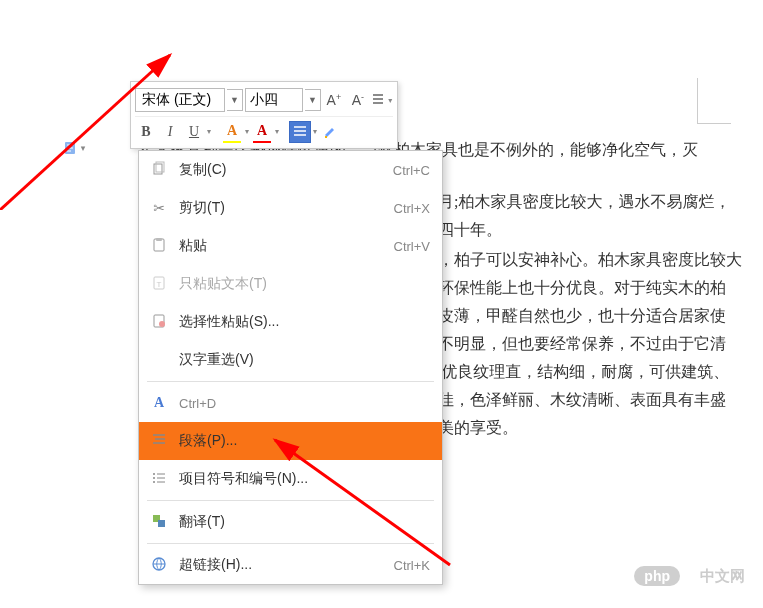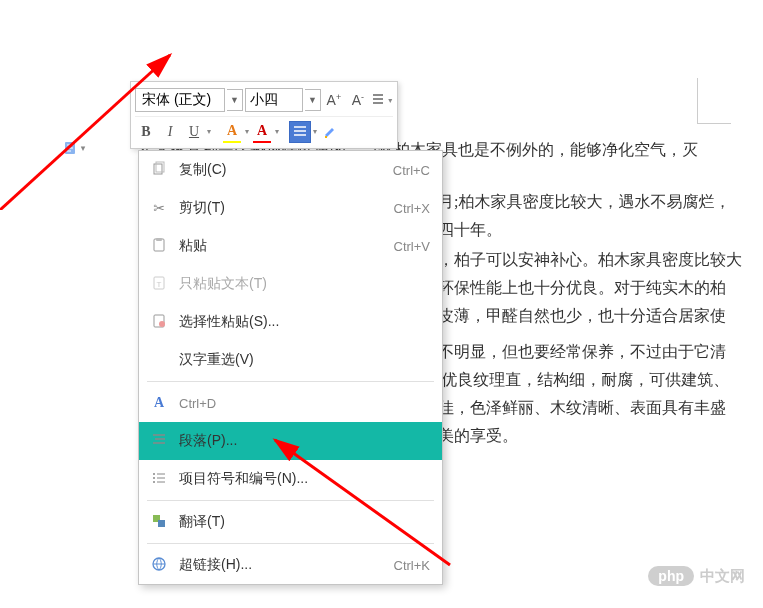--- a/index.html
+++ b/index.html
@@ -94,21 +94,21 @@
       z-index: 20;
       font-size: 14px;
     }
     .menu-item {
       display: flex;
       align-items: center;
       height: 38px;
       padding: 0 12px 0 0;
       cursor: pointer;
     }
-    .menu-item:hover, .menu-item.hover { background: #14b8a6; }
+    .menu-item:hover, .menu-item.hover { background: #f97316; }
     .menu-icon-col {
       width: 40px;
       display: flex;
       align-items: center;
       justify-content: center;
       color: #888;
       font-size: 14px;
     }
     .menu-label { flex: 1; color: #333; }
     .menu-label.disabled { color: #aaa; }
@@ -122,21 +122,21 @@
       pointer-events: none;
     }
     
     
     .watermark {
       position: absolute;
       bottom: 22px;
       right: 18px;
       display: flex;
       align-items: center;
-      gap: 6px;
+      gap: 20px;
       font-size: 15px;
       color: #ccc;
       font-weight: bold;
     }
     .php-badge {
       background: #cfcfcf;
       color: #fff;
       border-radius: 12px;
       padding: 2px 10px;
       font-size: 14px;
@@ -209,21 +209,21 @@
   <span class="doc-nav-dd">▾</span>
 </div>
 
 <div class="doc-area">
   <div class="doc-line"><span>实木家具都是比较环保健康的，</span><span>当然柏木家具也是不例外的，能够净化空气，灭</span></div>
   <div class="doc-line" style="padding-left:300px;margin-top:24px;"><span>月;柏木家具密度比较大，遇水不易腐烂，</span></div>
   <div class="doc-line" style="padding-left:300px;"><span>四十年。</span></div>
   <div class="doc-line" style="padding-left:300px;margin-top:2px;"><span>，柏子可以安神补心。柏木家具密度比较大</span></div>
   <div class="doc-line" style="padding-left:300px;"><span>环保性能上也十分优良。对于纯实木的柏</span></div>
   <div class="doc-line" style="padding-left:300px;"><span>皮薄，甲醛自然也少，也十分适合居家使</span></div>
-  <div class="doc-line" style="padding-left:300px;margin-top:8px;"><span>不明显，但也要经常保养，不过由于它清</span></div>
+  <div class="doc-line" style="padding-left:300px;"><span>不明显，但也要经常保养，不过由于它清</span></div>
   <div class="doc-line" style="padding-left:300px;"><span>|优良纹理直，结构细，耐腐，可供建筑、</span></div>
   <div class="doc-line" style="padding-left:300px;"><span>佳，色泽鲜丽、木纹清晰、表面具有丰盛</span></div>
   <div class="doc-line" style="padding-left:300px;"><span>美的享受。</span></div>
 </div>
 
 <div class="context-menu">
   <div class="menu-item">
     <div class="menu-icon-col">
         <span><svg class="icon-svg" viewBox="0 0 16 16">
             <rect x="3" y="3" width="8" height="10" fill="none" stroke="#999"></rect>

